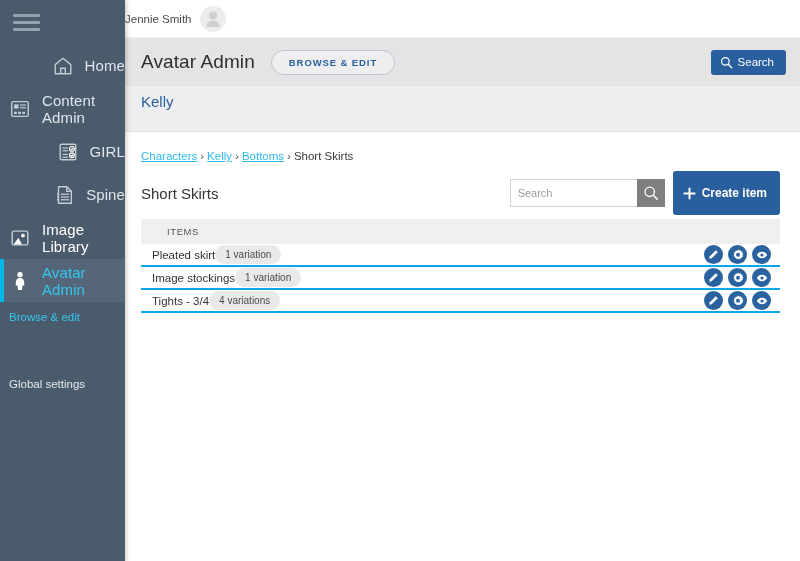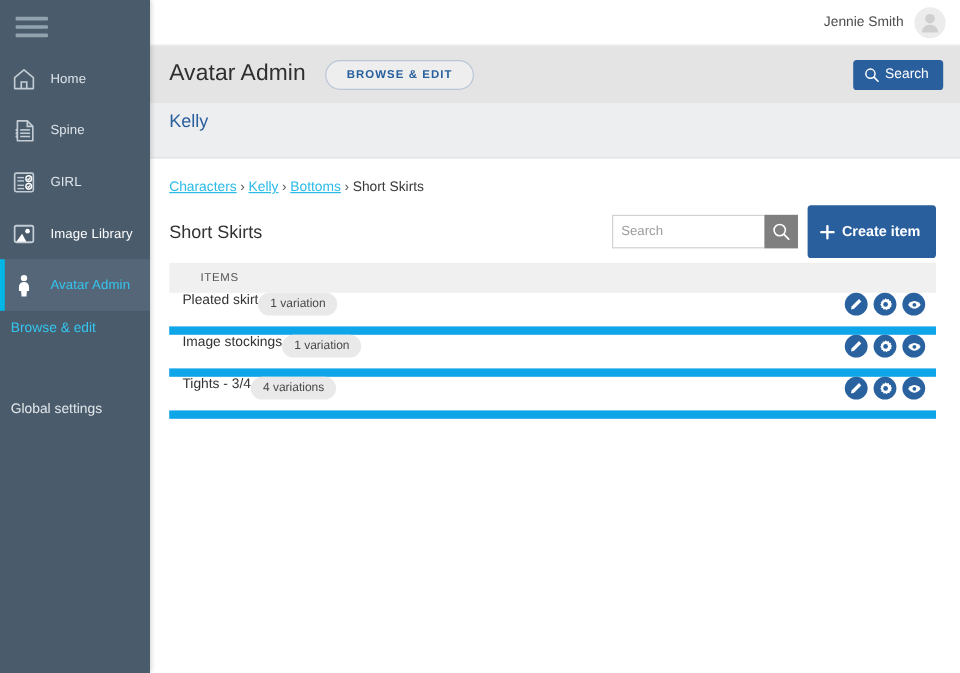--- a/index.html
+++ b/index.html
@@ -30,22 +30,23 @@
     display: block; width: 27px; height: 3px;
     background: #93a2af; border-radius: 1px;
   }
   .nav { display: flex; flex-direction: column; }
   .nav-item {
     display: flex; align-items: center;
     height: 43px; padding-left: 9px;
     gap: 11px; cursor: pointer;
     position: relative;
     color: #dfe5ea;
-    font-size: 11px;
+    font-size: 15px;
     letter-spacing: .1px;
+    justify-content: flex-end;
   }
   .nav-item .nav-ico { width: 22px; height: 22px; flex: 0 0 22px; display:block; }
   .nav-item.bold { font-weight: normal; color: #ffffff; }
   .nav-item.active {
     background: #556678;
     color: #34c6f0;
     border-left: 4px solid #00b7e8;
     padding-left: 5px;
   }
   .subnav { padding: 9px 0 0 9px; display: flex; flex-direction: column; gap: 8px; }
@@ -53,21 +54,21 @@
     font-size: 11.5px; text-decoration: none; display: block;
   }
   .subnav .sub-active { color: #34c6f0; }
   .subnav .sub-plain { color: #e3e8ec; margin-top: 47px; }
 
   
   .main { flex: 1 1 auto; height: 561px; background: #ffffff; display: flex; flex-direction: column; position: relative; }
 
   .topbar {
     height: 38px; background: #ffffff;
-    display: flex; align-items: center; justify-content: flex-end;
+    display: flex; align-items: center; 
     padding-right: 12px; gap: 9px;
     border-bottom: 1px solid #ededed;
   }
   .user-name { font-size: 11.5px; color: #4c4c4c; }
   .avatar-circle {
     width: 26px; height: 26px; border-radius: 50%;
     background: #ececec; display: flex; align-items: flex-end; justify-content: center;
     overflow: hidden;
   }
 
@@ -143,23 +144,23 @@
     font-family: "Liberation Sans", sans-serif;
   }
 
   .list-head {
     background: #f0f0f0; height: 25px;
     display: flex; align-items: center;
     padding-left: 26px;
     font-size: 9.5px; color: #555; letter-spacing: .6px;
   }
   .row {
-    height: 35px; display: flex; align-items: flex-start;
+    height: 23px; display: flex; align-items: center;
     padding: 0 2px 0 11px;
-    border-bottom: 7px solid #0ea5e9;
+    border-bottom: 2px solid #0ea5e9;
   }
   .row-label { font-size: 11.5px; color: #333; }
   .badge {
     background: #e9e9e9; color: #4a4a4a;
     border-radius: 11px; font-size: 10px;
     padding: 4px 10px;
   }
   .row-actions { margin-left: auto; display: flex; gap: 5px; padding-right: 7px; }
   .act {
     width: 19px; height: 19px; border-radius: 50%;
@@ -183,48 +184,60 @@
     <nav class="nav">
 
       <div class="nav-item">
         <svg class="nav-ico" viewBox="0 0 24 24">
           <path d="M12 3.5 3.5 10.5v10h17v-10z" fill="none" stroke="#c3ccd4" stroke-width="1.5" stroke-linejoin="round"></path>
           <path d="M9.5 20.5v-6h5v6" fill="none" stroke="#c3ccd4" stroke-width="1.5"></path>
         </svg>
         <span>Home</span>
       </div>
 
-
       <div class="nav-item">
         <svg class="nav-ico" viewBox="0 0 24 24">
-          <path d="M6 3h9l5 5v13H6z" fill="none" stroke="#c3ccd4" stroke-width="1.5" stroke-linejoin="round"></path>
-          <path d="M15 3v5h5" fill="none" stroke="#c3ccd4" stroke-width="1.5"></path>
-          <rect x="8.5" y="10.5" width="9" height="1.4" fill="#c3ccd4"></rect>
-          <rect x="8.5" y="13.5" width="9" height="1.4" fill="#c3ccd4"></rect>
-          <rect x="8.5" y="16.5" width="9" height="1.4" fill="#c3ccd4"></rect>
-          <circle cx="5.4" cy="11.2" r="1.1" fill="#c3ccd4"></circle>
-          <circle cx="5.4" cy="14.2" r="1.1" fill="#c3ccd4"></circle>
-          <circle cx="5.4" cy="17.2" r="1.1" fill="#c3ccd4"></circle>
-        </svg>
-        <span>Spine</span>
+          <rect x="3" y="4" width="18" height="16" rx="1.5" fill="none" stroke="#c3ccd4" stroke-width="1.5"></rect>
+          <rect x="5.5" y="7" width="5" height="4.5" fill="#c3ccd4"></rect>
+          <rect x="12" y="7" width="6.5" height="1.3" fill="#c3ccd4"></rect>
+          <rect x="12" y="10" width="6.5" height="1.3" fill="#c3ccd4"></rect>
+          <rect x="5.5" y="15" width="3" height="2.5" fill="#c3ccd4"></rect>
+          <rect x="10" y="15" width="3" height="2.5" fill="#c3ccd4"></rect>
+          <rect x="14.5" y="15" width="3" height="2.5" fill="#c3ccd4"></rect>
+        </svg>
+        <span>Content Admin</span>
       </div>
 
       <div class="nav-item">
         <svg class="nav-ico" viewBox="0 0 24 24">
           <rect x="3.5" y="3.5" width="17" height="17" rx="1.5" fill="none" stroke="#c3ccd4" stroke-width="1.5"></rect>
           <rect x="6" y="7" width="6" height="1.3" fill="#c3ccd4"></rect>
           <rect x="6" y="10" width="6" height="1.3" fill="#c3ccd4"></rect>
           <rect x="6" y="14" width="6" height="1.3" fill="#c3ccd4"></rect>
           <rect x="6" y="17" width="6" height="1.3" fill="#c3ccd4"></rect>
           <circle cx="16.3" cy="8.6" r="2.6" fill="none" stroke="#fff" stroke-width="1.3"></circle>
           <path d="m15.1 8.6 1 1 1.6-1.9" fill="none" stroke="#fff" stroke-width="1.2"></path>
           <circle cx="16.3" cy="15.6" r="2.6" fill="none" stroke="#fff" stroke-width="1.3"></circle>
           <path d="m15.1 15.6 1 1 1.6-1.9" fill="none" stroke="#fff" stroke-width="1.2"></path>
         </svg>
         <span>GIRL</span>
+      </div>
+
+      <div class="nav-item">
+        <svg class="nav-ico" viewBox="0 0 24 24">
+          <path d="M6 3h9l5 5v13H6z" fill="none" stroke="#c3ccd4" stroke-width="1.5" stroke-linejoin="round"></path>
+          <path d="M15 3v5h5" fill="none" stroke="#c3ccd4" stroke-width="1.5"></path>
+          <rect x="8.5" y="10.5" width="9" height="1.4" fill="#c3ccd4"></rect>
+          <rect x="8.5" y="13.5" width="9" height="1.4" fill="#c3ccd4"></rect>
+          <rect x="8.5" y="16.5" width="9" height="1.4" fill="#c3ccd4"></rect>
+          <circle cx="5.4" cy="11.2" r="1.1" fill="#c3ccd4"></circle>
+          <circle cx="5.4" cy="14.2" r="1.1" fill="#c3ccd4"></circle>
+          <circle cx="5.4" cy="17.2" r="1.1" fill="#c3ccd4"></circle>
+        </svg>
+        <span>Spine</span>
       </div>
 
       <div class="nav-item bold">
         <svg class="nav-ico" viewBox="0 0 24 24">
           <rect x="3.5" y="4.5" width="17" height="15" rx="1.5" fill="none" stroke="#c3ccd4" stroke-width="1.6"></rect>
           <circle cx="15.2" cy="9.4" r="2.1" fill="#ffffff"></circle>
           <path d="M5 19 10.3 11.8 14.2 19z" fill="#ffffff"></path>
         </svg>
         <span>Image Library</span>
       </div>

